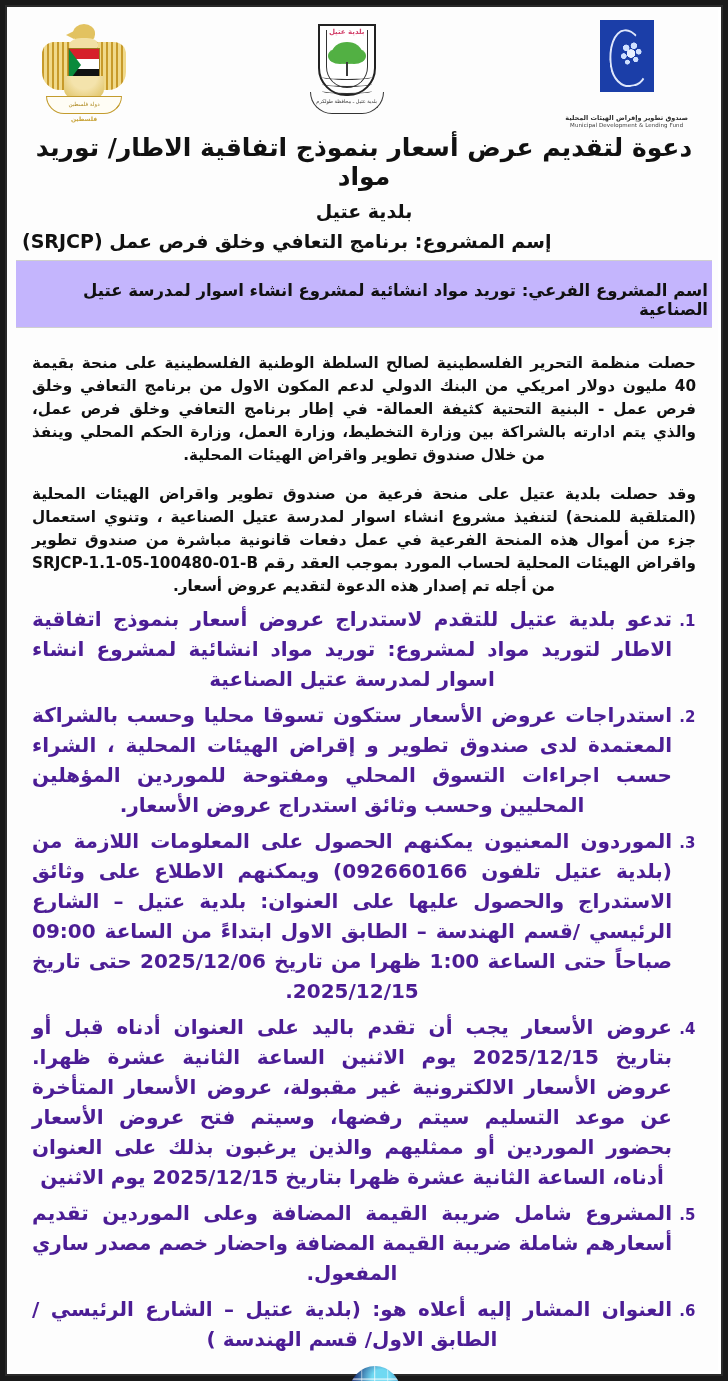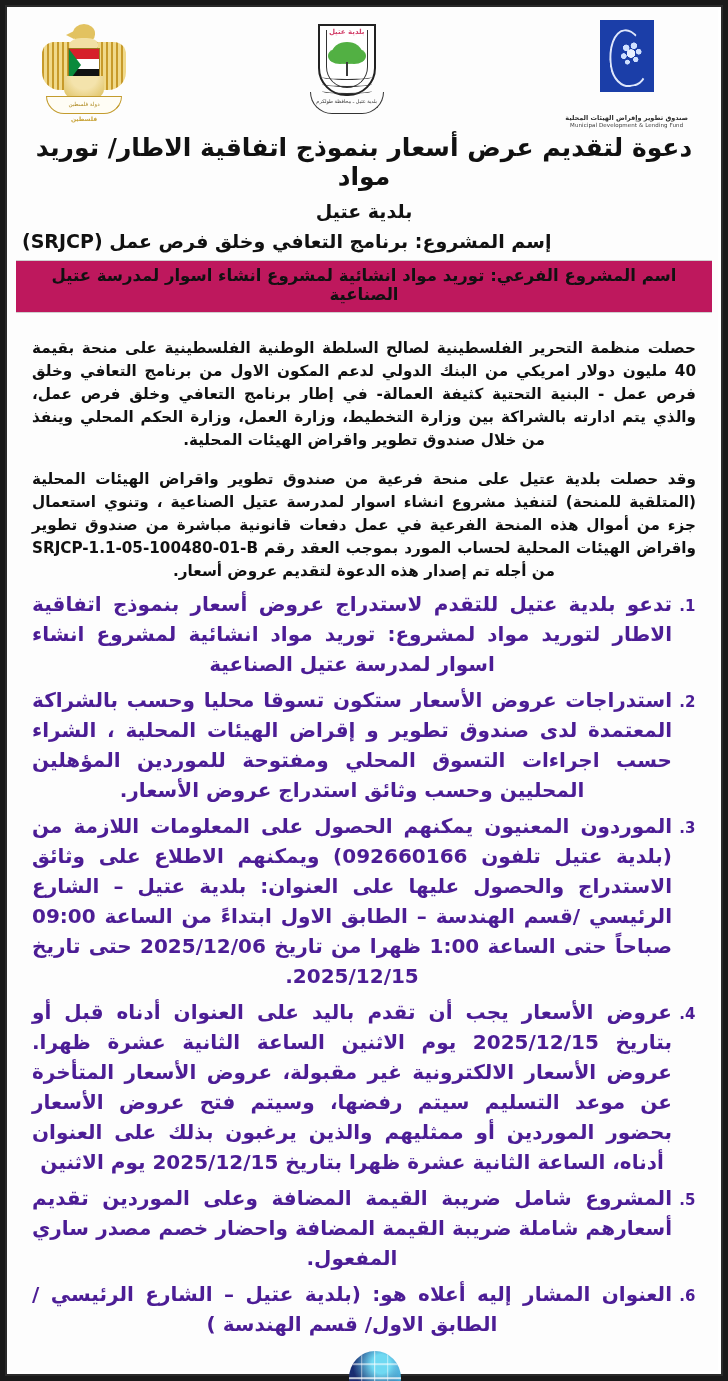--- a/index.html
+++ b/index.html
@@ -321,28 +321,28 @@
     margin: 0 0 8px 0;
   }
   .project-line {
     text-align: left;
     font-size: 19px;
     font-weight: bold;
     color: #111;
     margin: 0 0 8px 0;
   }
   .subproject-banner {
-    background: #be185d;
+    background: #c4b5fd;
     border-top: 1px solid #cfcfcf;
     border-bottom: 1px solid #cfcfcf;
-    text-align: center;
+    text-align: right;
     font-size: 16.5px;
     font-weight: bold;
     color: #111;
-    padding: 5px 4px 8px 4px;
+    padding: 20px 4px 8px 4px;
     margin: 0 -6px 8px -6px;
   }
 
   
   .body-wrap {
     flex: 1 1 auto;
     padding: 0 10px;
     box-sizing: border-box;
   }
   p.para {

